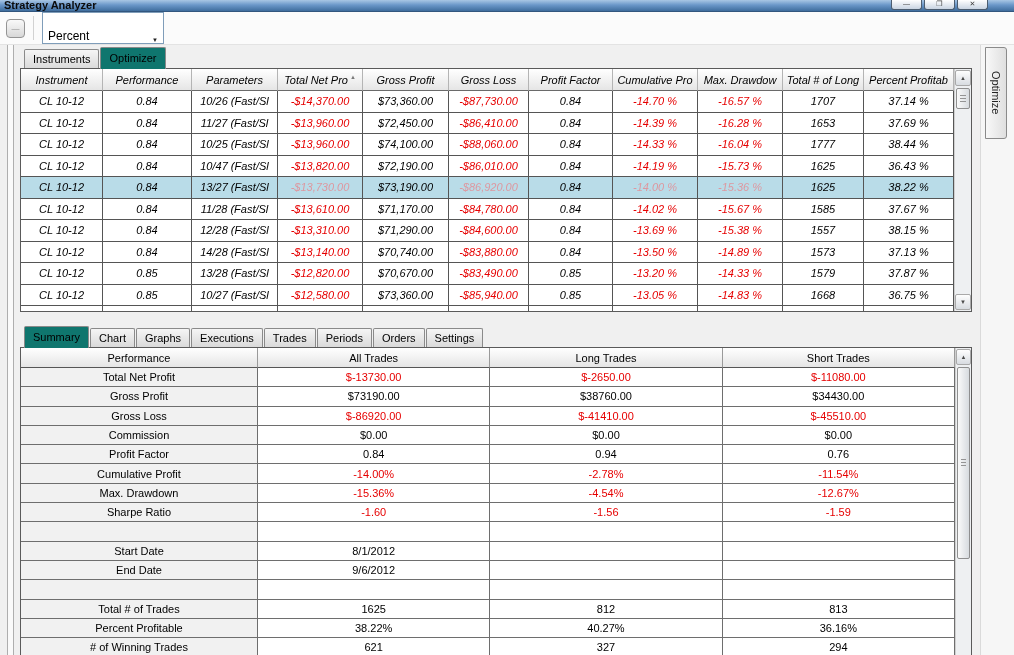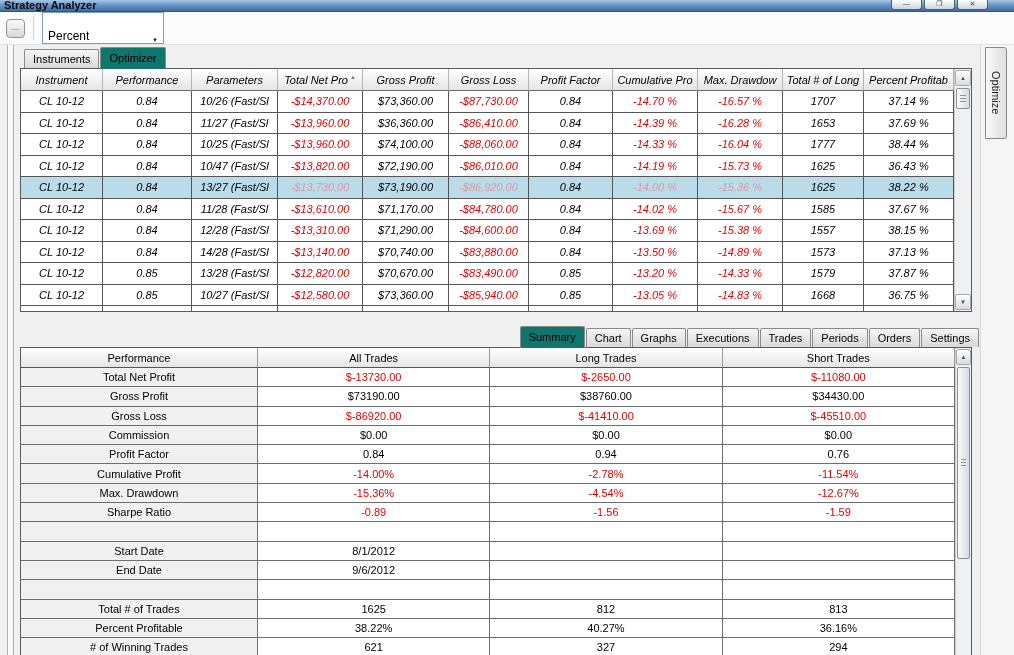--- a/index.html
+++ b/index.html
@@ -23,21 +23,21 @@
   
   .main { display:flex; height:610px; }
   .left-strip { width:20px; position:relative; }
   .left-strip .bar { position:absolute; left:7px; top:0; bottom:0; width:7px; background:#fafafa; border-left:1px solid #aeaeae; border-right:1px solid #aeaeae; }
   .center { flex:1; display:flex; flex-direction:column; min-width:0; }
   .right-strip { width:34px; position:relative; background:#f6f6f6; border-left:1px solid #dadada; }
   .side-tab { position:absolute; top:2px; left:4px; width:22px; height:92px; writing-mode:vertical-rl; display:flex; align-items:center; justify-content:center; background:linear-gradient(90deg,#f8f8f8,#dfdfdf); border:1px solid #8a8a8a; border-radius:0 3px 3px 0; color:#222; }
   
   .tabstrip { display:flex; align-items:flex-end; padding-left:4px; position:relative; }
   .ts1 { height:23px; }
-  .ts2 { height:22px;justify-content:flex-end; }
+  .ts2 { height:22px; }
   .tab { height:19px; line-height:18px; padding:0 8px; background:linear-gradient(#f5f5f5,#dadada); border:1px solid #8a8a8a; border-bottom:none; border-radius:2px 2px 0 0; margin-right:1px; white-space:nowrap; }
   .tab.active { height:22px; line-height:21px; background:#0f766e; z-index:3; margin-bottom:-1px; }
   .splitter { height:13px; }
   
   .grid-panel { height:244px; border:1px solid #5a5a5a; background:#fff; position:relative; margin-right:8px; z-index:2;font-style:italic; }
   .g-inner { margin-right:17px; height:100%; overflow:hidden; display:flex; flex-direction:column; }
   .ghead { display:flex; height:22px; flex-shrink:0; }
   .gh { display:flex; align-items:center; justify-content:center; background:linear-gradient(#ffffff,#e5e5e5); border-right:1px solid #b4b4b4; border-bottom:1px solid #6a6a6a; overflow:hidden; white-space:nowrap; flex-shrink:0; }
   .sort-arrow { font-size:6px; color:#7a7a7a; margin-left:2px; margin-bottom:6px; }
   .grid-row { display:flex; height:21.5px; flex-shrink:0; border-bottom:1px solid #555; background:#fff; }
@@ -152,21 +152,21 @@
                 <div class="gcell c7 neg">-14.70 %</div>
                 <div class="gcell c8 neg">-16.57 %</div>
                 <div class="gcell c9">1707</div>
                 <div class="gcell c10">37.14 %</div>
               </div>
               <div class="grid-row">
                 <div class="gcell c0">CL 10-12</div>
                 <div class="gcell c1">0.84</div>
                 <div class="gcell c2">11/27 (Fast/Sl</div>
                 <div class="gcell c3 neg">-$13,960.00</div>
-                <div class="gcell c4">$36,360.00</div>
+                <div class="gcell c4">$72,450.00</div>
                 <div class="gcell c5 neg">-$86,410.00</div>
                 <div class="gcell c6">0.84</div>
                 <div class="gcell c7 neg">-14.39 %</div>
                 <div class="gcell c8 neg">-16.28 %</div>
                 <div class="gcell c9">1653</div>
                 <div class="gcell c10">37.69 %</div>
               </div>
               <div class="grid-row">
                 <div class="gcell c0">CL 10-12</div>
                 <div class="gcell c1">0.84</div>
@@ -358,21 +358,21 @@
                 <div class="sval neg">-11.54%</div>
               </div>
               <div class="srow">
                 <div class="slabel">Max. Drawdown</div>
                 <div class="sval neg">-15.36%</div>
                 <div class="sval neg">-4.54%</div>
                 <div class="sval neg">-12.67%</div>
               </div>
               <div class="srow">
                 <div class="slabel">Sharpe Ratio</div>
-                <div class="sval neg">-0.89</div>
+                <div class="sval neg">-1.60</div>
                 <div class="sval neg">-1.56</div>
                 <div class="sval neg">-1.59</div>
               </div>
               <div class="srow">
                 <div class="slabel"></div>
                 <div class="sval"></div>
                 <div class="sval"></div>
                 <div class="sval"></div>
               </div>
               <div class="srow">

